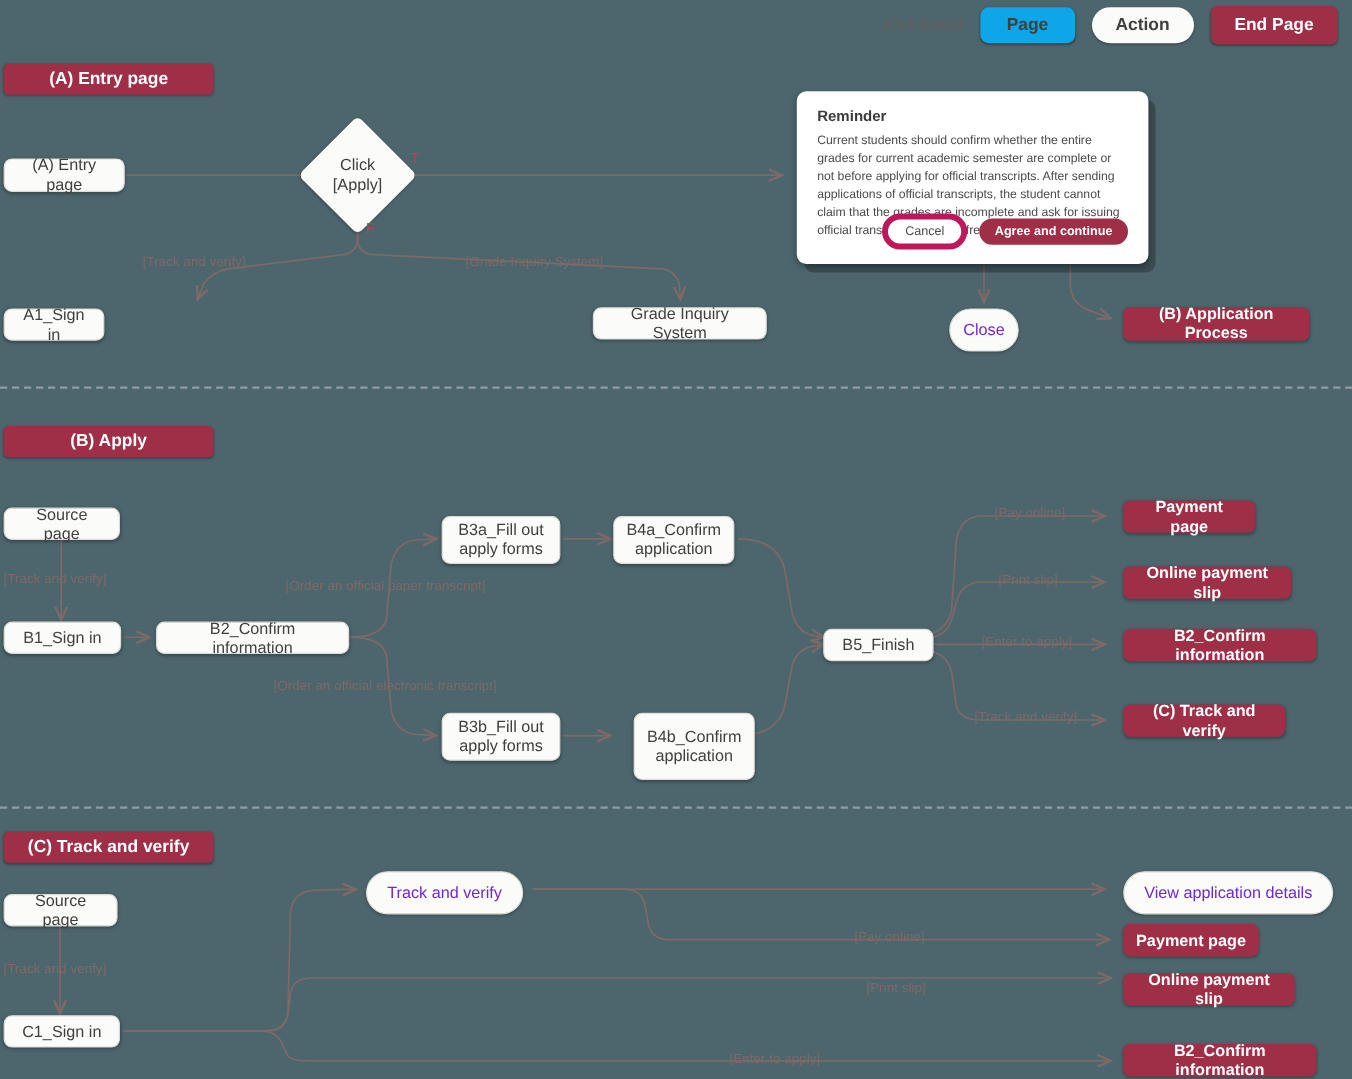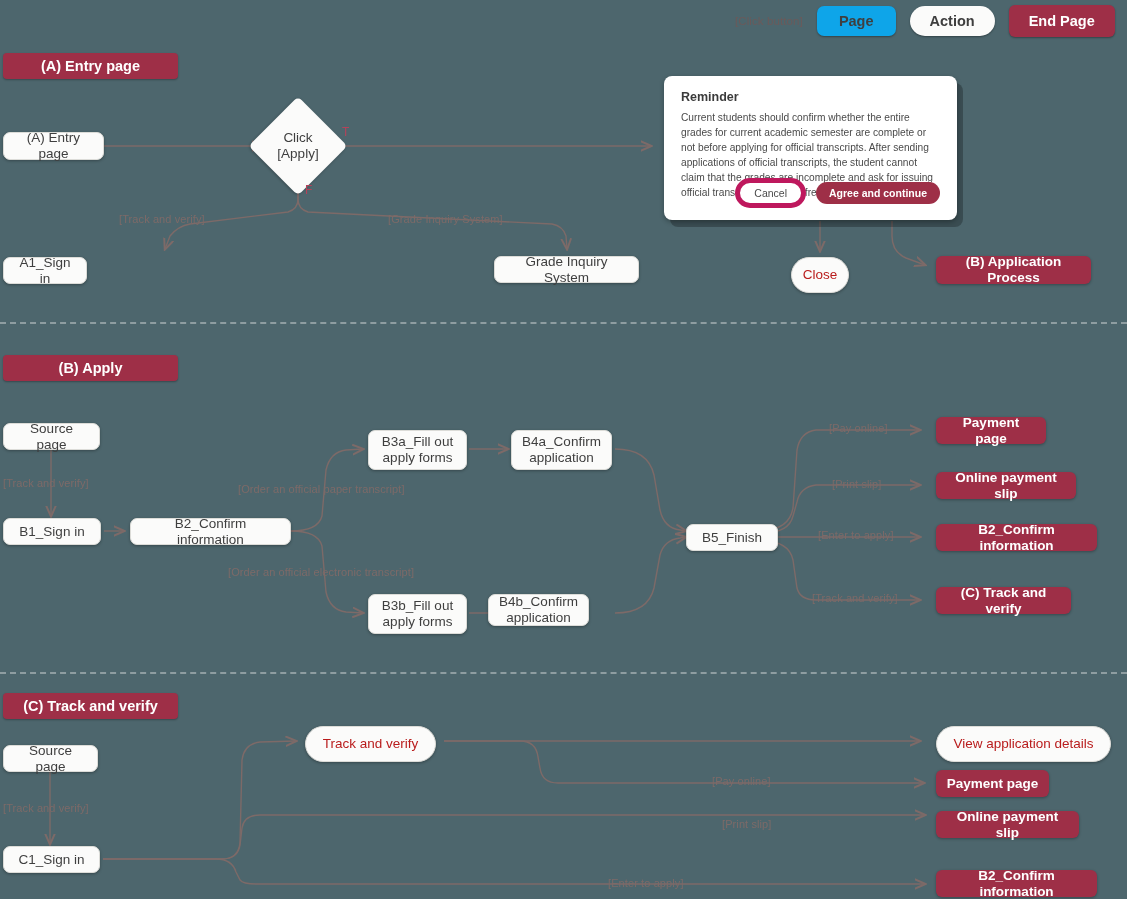--- a/index.html
+++ b/index.html
@@ -55,21 +55,21 @@
     position:absolute;display:flex;align-items:center;justify-content:center;
     text-align:center;box-sizing:border-box;
     font-size:13.5px;line-height:1.18;
     box-shadow:0 1px 3px rgba(0,0,0,.3);
   }
   .node.page{
     background:#fbfbfa;color:#3f3f3f;border-radius:7px;
     border:1px solid #dcdcd8;padding:5px 10px;
   }
   .node.action{
-    background:#fbfbfa;color:#b91c1c;border-radius:999px;
+    background:#fbfbfa;color:#6d28d9;border-radius:999px;
     border:1px solid #dcdcd8;padding:17px 14px;
   }
   .node.endpage{
     background:#9e2f47;color:#ffffff;border-radius:6px;
     font-weight:bold;padding:5px 10px;border:none;
   }
   .node.decision{
     background:transparent;box-shadow:none;
     color:#3f3f3f;font-size:13.5px;
   }
@@ -198,21 +198,21 @@
   <span class="elabel" style="left:3px;top:477px;">[Track and verify]</span>
 
   <div class="node page" style="left:3px;top:518px;width:98px;height:27px;">B1_Sign in</div>
 
   <div class="node page" style="left:130px;top:518px;width:161px;height:27px;">B2_Confirm information</div>
 
   <div class="node page" style="left:368px;top:430px;width:99px;height:40px;">B3a_Fill out apply forms</div>
   <div class="node page" style="left:511px;top:430px;width:101px;height:40px;">B4a_Confirm application</div>
 
   <div class="node page" style="left:368px;top:594px;width:99px;height:40px;">B3b_Fill out apply forms</div>
-  <div class="node page" style="left:488px;top:594px;width:101px;height:32px;">B4b_Confirm application</div>
+  <div class="node page" style="left:528px;top:594px;width:101px;height:56px;">B4b_Confirm application</div>
 
   <div class="node page" style="left:686px;top:524px;width:92px;height:27px;">B5_Finish</div>
 
   <div class="node endpage" style="left:936px;top:417px;width:110px;height:27px;">Payment page</div>
   <div class="node endpage" style="left:936px;top:472px;width:140px;height:27px;">Online payment slip</div>
   <div class="node endpage" style="left:936px;top:524px;width:161px;height:27px;">B2_Confirm information</div>
   <div class="node endpage" style="left:936px;top:587px;width:135px;height:27px;">(C) Track and verify</div>
 
   <span class="elabel" style="left:238px;top:483px;">[Order an official paper transcript]</span>
   <span class="elabel" style="left:228px;top:566px;">[Order an official electronic transcript]</span>

